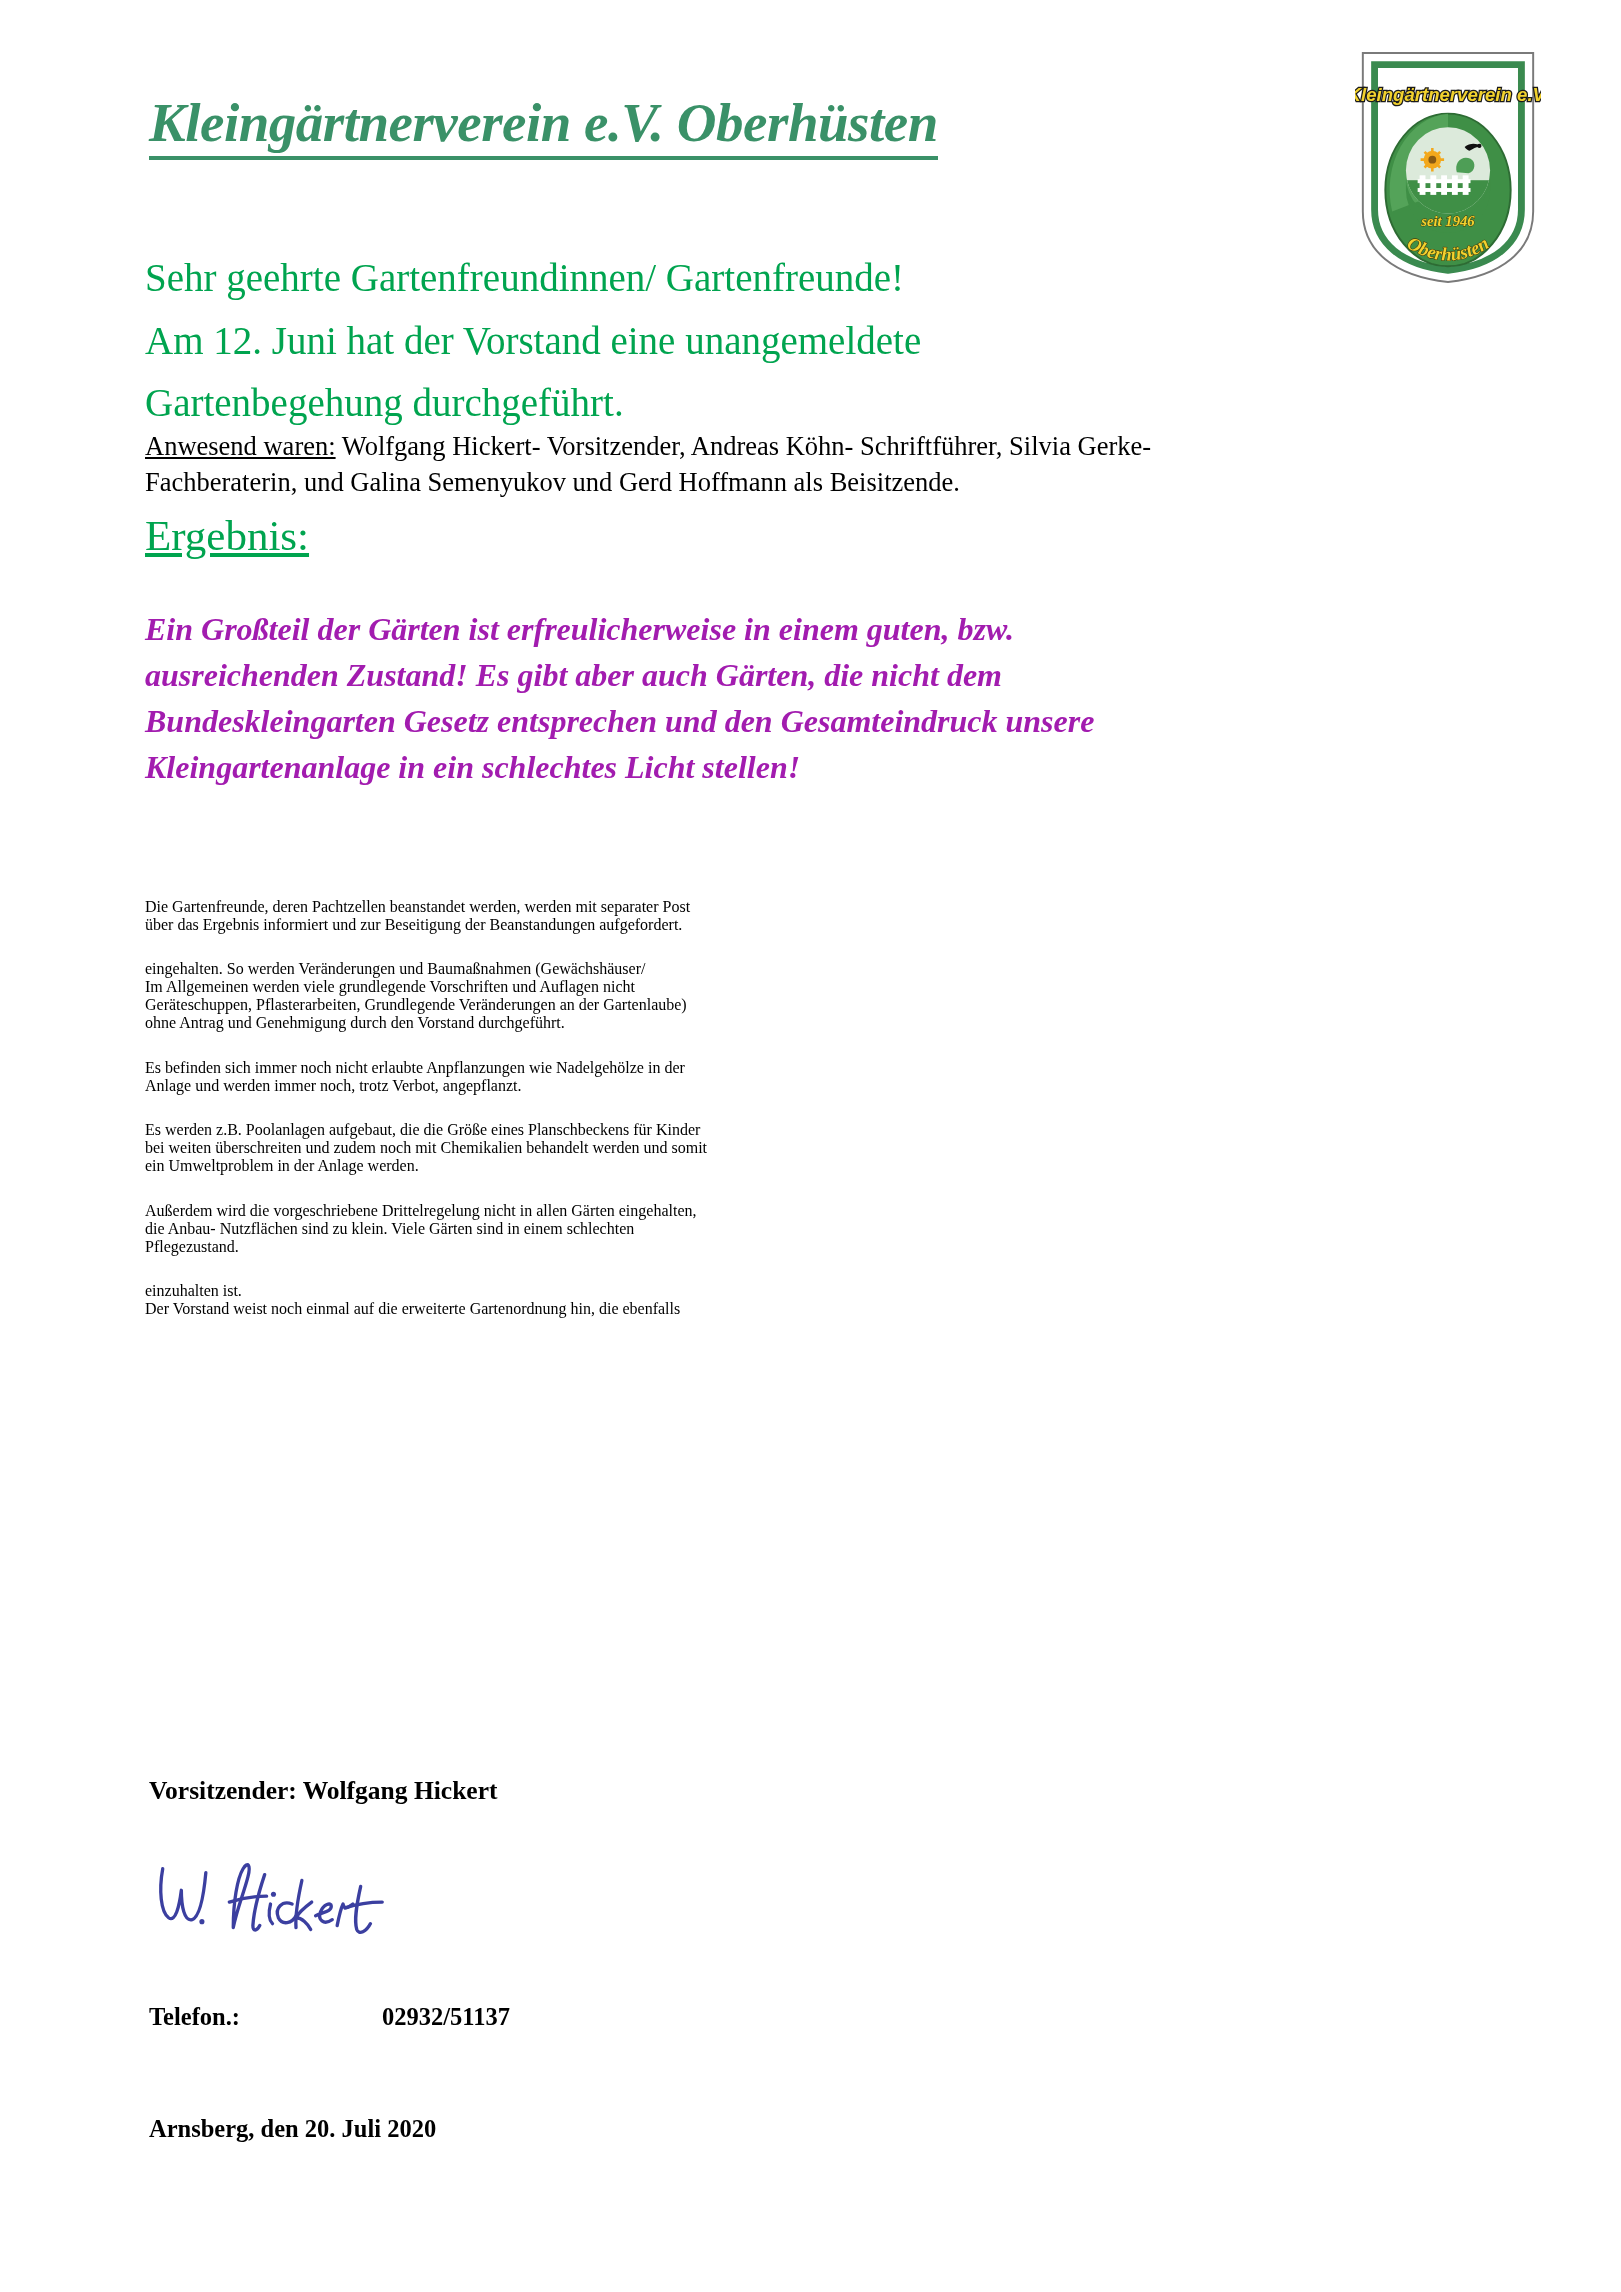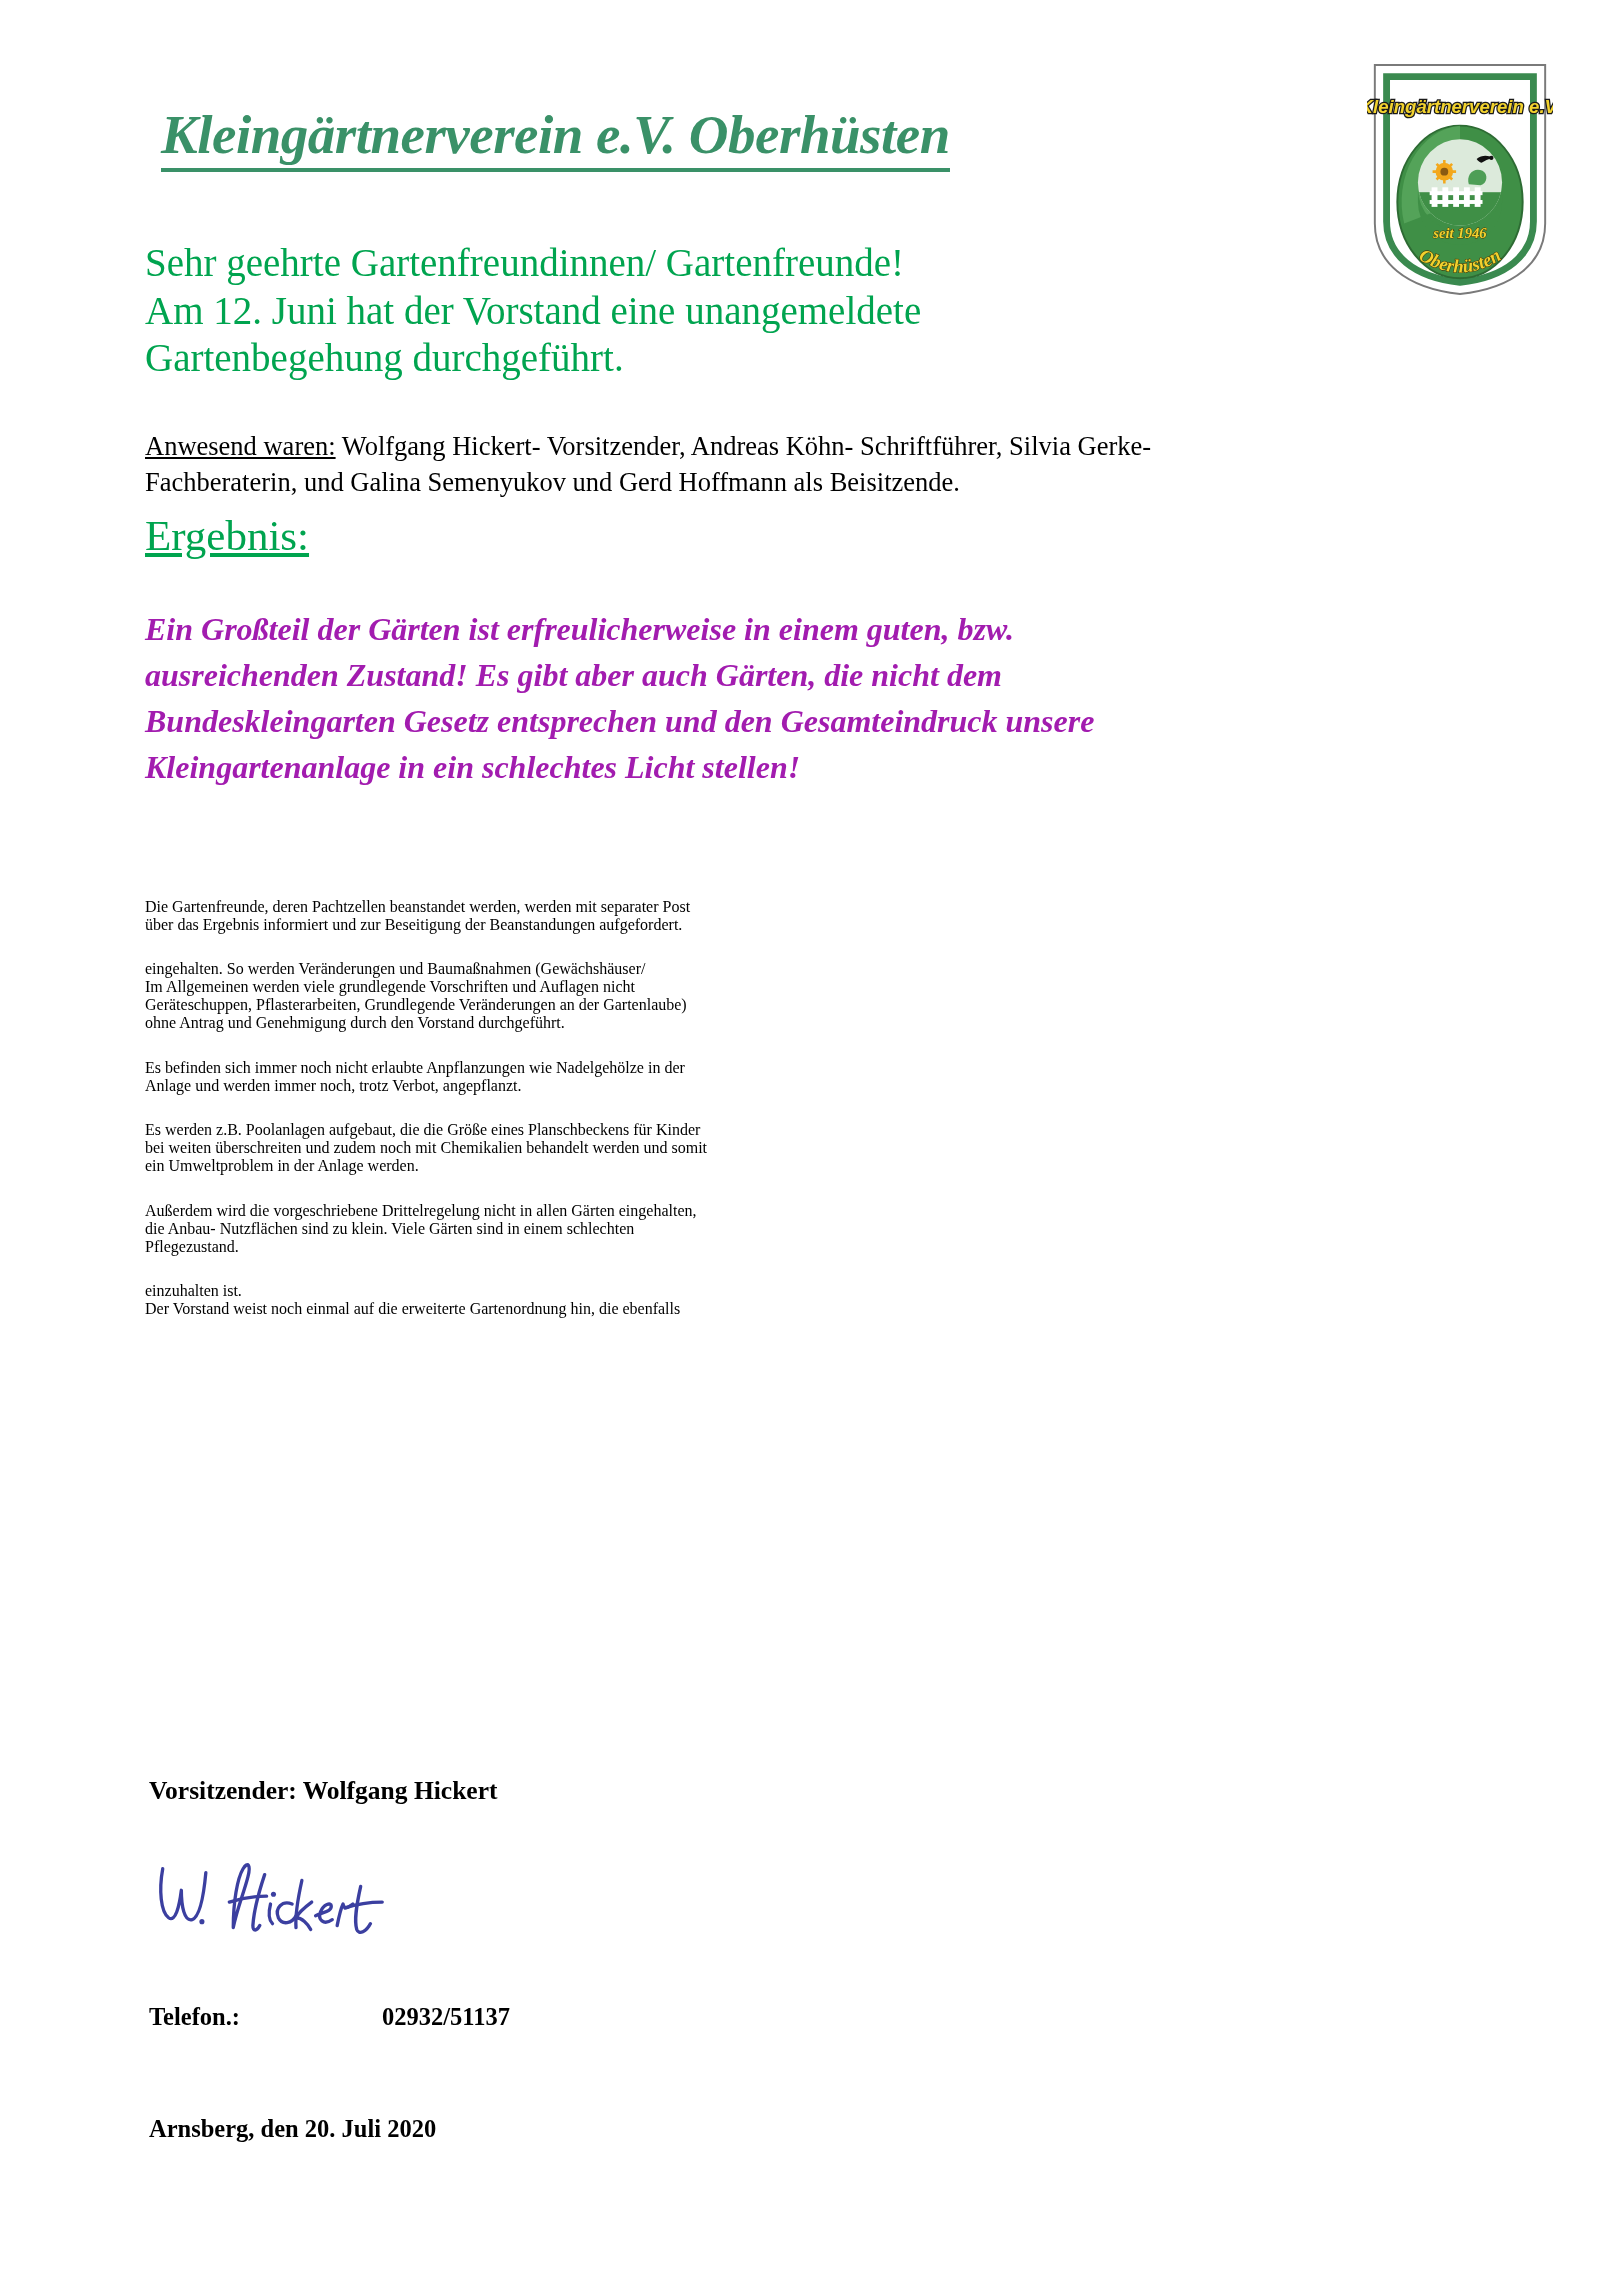--- a/index.html
+++ b/index.html
@@ -14,21 +14,21 @@
     font-family: "Liberation Serif", "DejaVu Serif", serif;
     color: #000000;
     overflow: hidden;
   }
   .page {
     position: relative;
     width: 1621px;
     height: 2293px;
     background: #ffffff;
     box-sizing: border-box;
-    padding: 16px;
+    padding: 4px;
   }
 
   
   .header {
     position: relative;
     height: 294px;
   }
   .doc-title {
     position: absolute;
     left: 145px;
@@ -56,21 +56,21 @@
   
   .greeting {
     position: absolute;
     left: 145px;
     top: 239px;
     width: 1264px;
     font-size: 39px;
     line-height: 1.22;
     color: #00a44f;
   }
-  .greeting div { white-space: nowrap; }
+  .greeting div { white-space: nowrap; margin-top: 15px; }
 
   
   .attendance {
     position: absolute;
     left: 145px;
     top: 429px;
     width: 1294px;
     font-size: 26.5px;
     line-height: 1.34;
     color: #000000;

